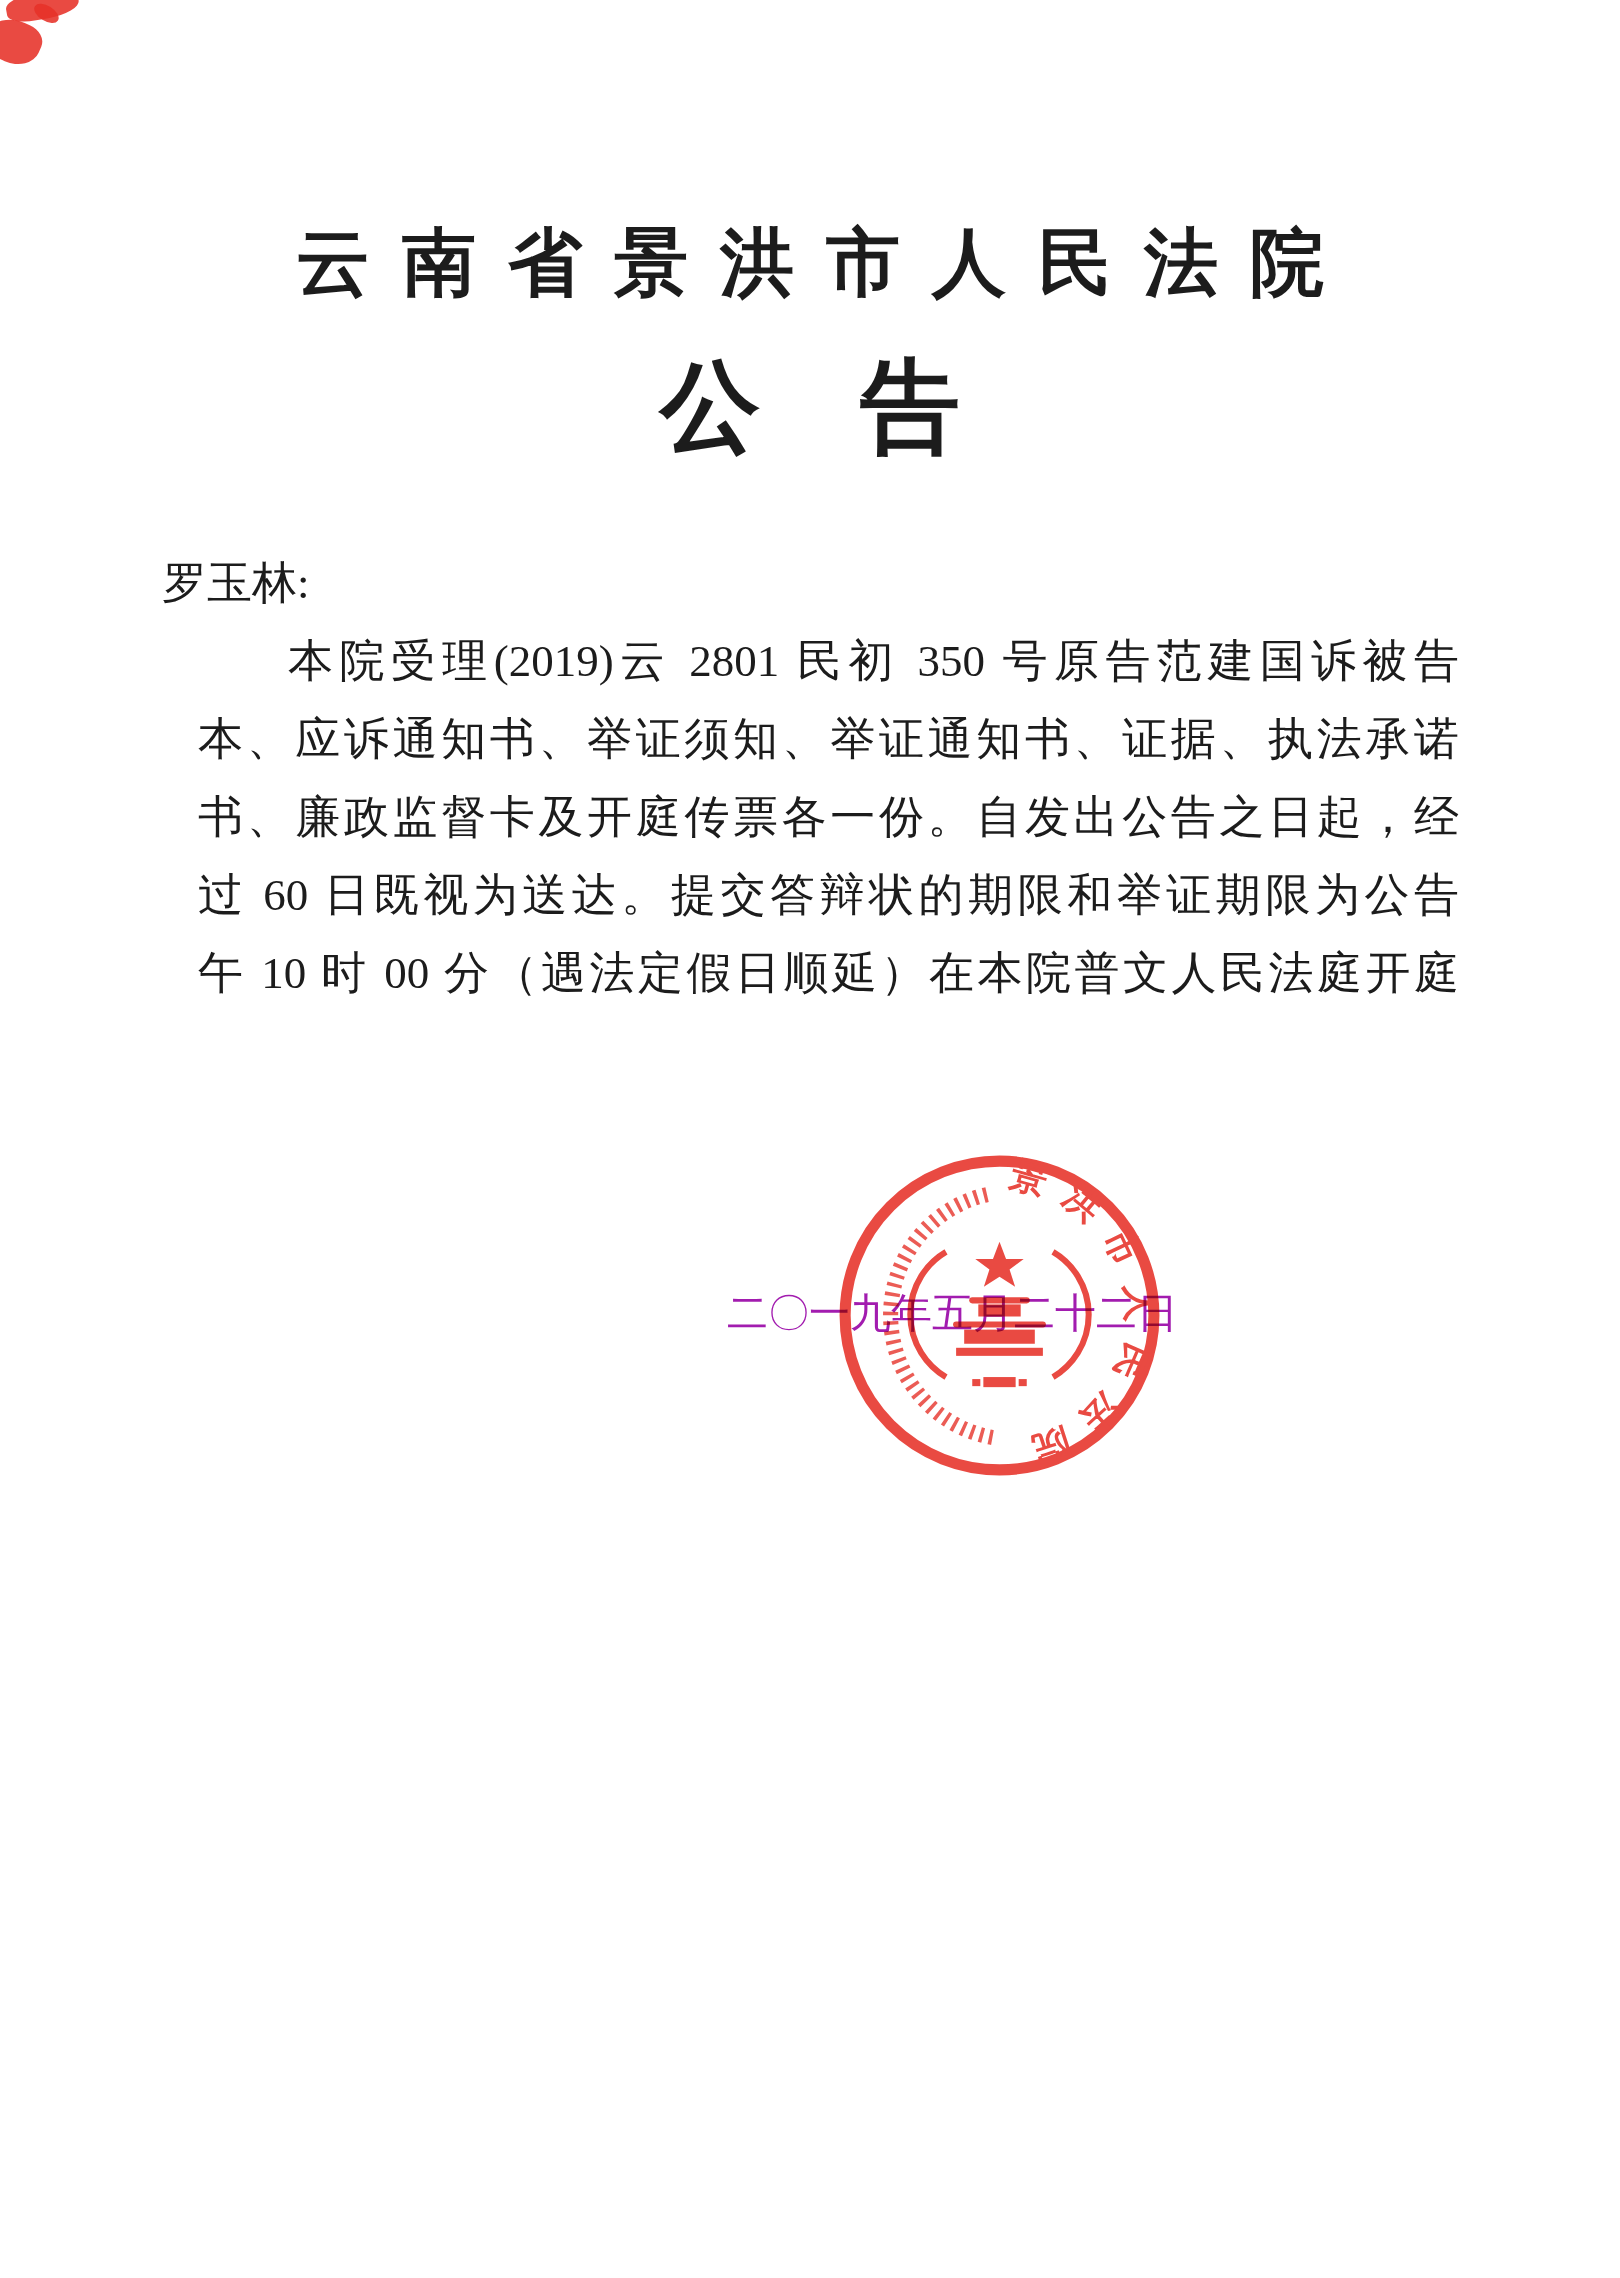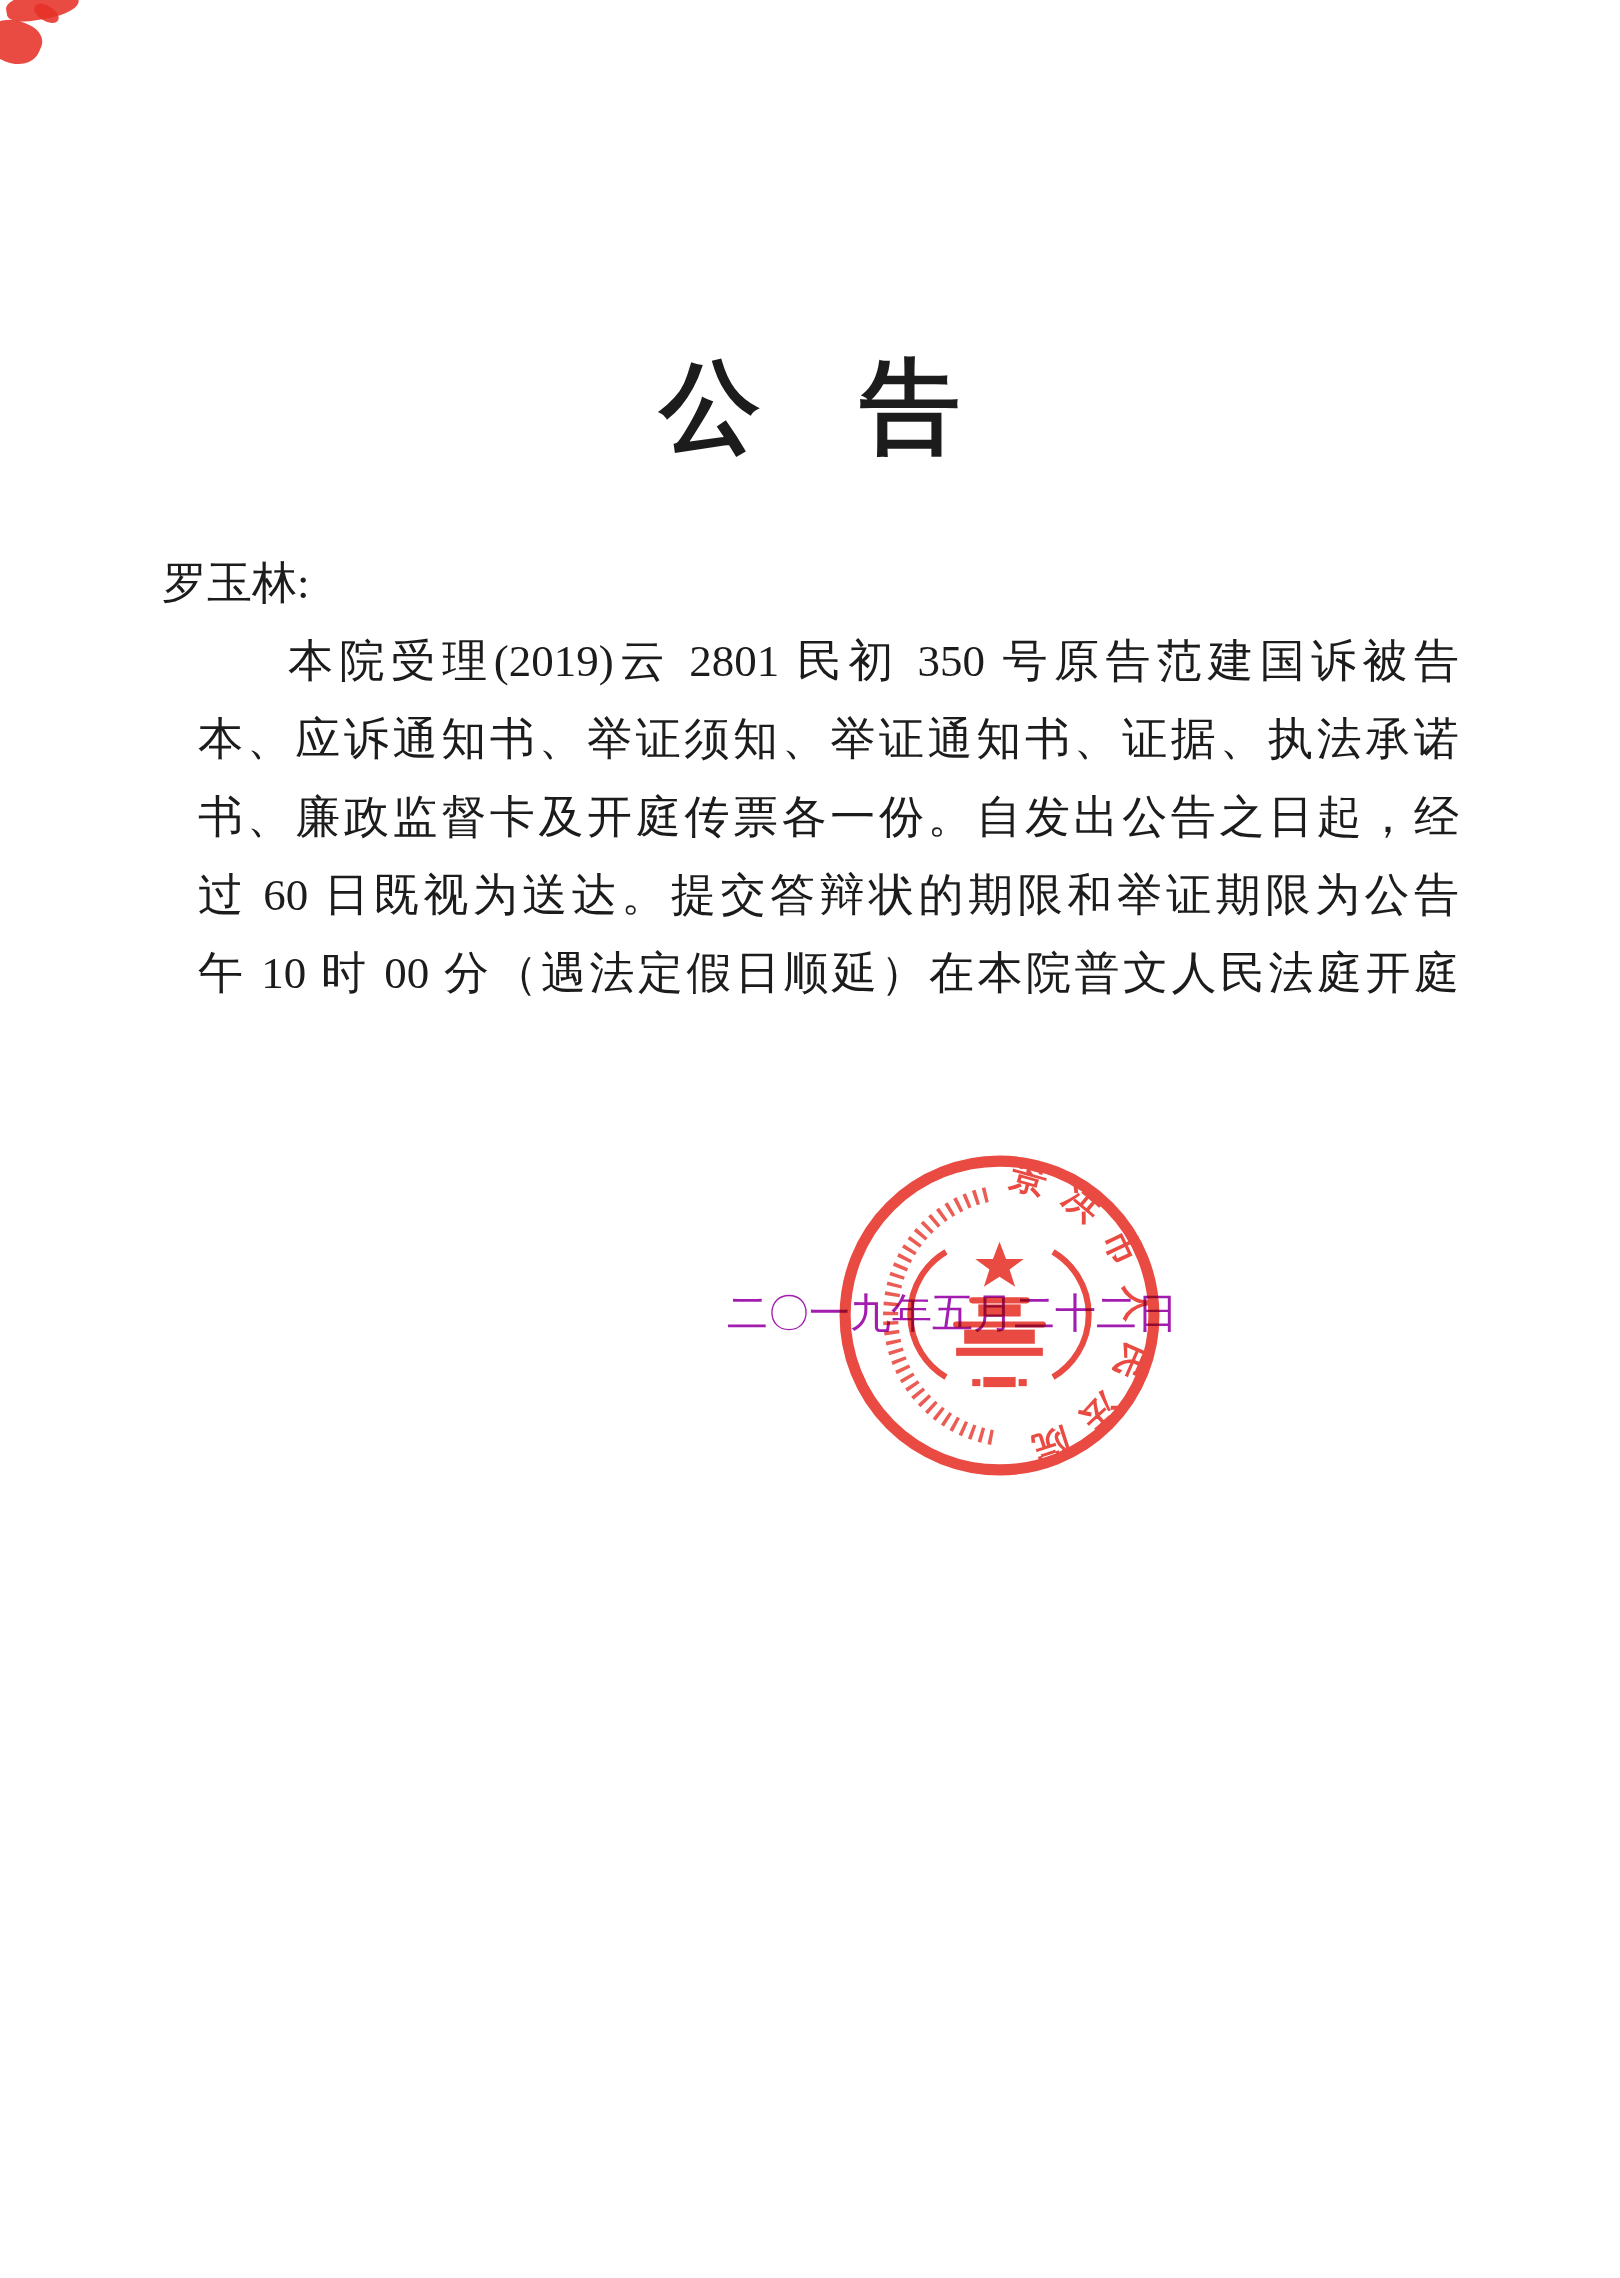--- a/index.html
+++ b/index.html
@@ -55,20 +55,21 @@
 </style>
 </head>
 <body>
 
 <div class="page">
 
   <div class="smudge s1"></div>
   <div class="smudge s2"></div>
   <div class="smudge s3"></div>
 
+  <div class="court-name">云南省景洪市人民法院</div>
 
   <div class="doc-title">公　告</div>
 
   <div class="content">
     <div class="salutation">罗玉林:</div>
     <div id="lines">
         <div class="bline first">本院受理(2019)云 2801 民初 350 号原告范建国诉被告</div>
         <div class="bline">本、应诉通知书、举证须知、举证通知书、证据、执法承诺</div>
         <div class="bline">书、廉政监督卡及开庭传票各一份。自发出公告之日起，经</div>
         <div class="bline">过 60 日既视为送达。提交答辩状的期限和举证期限为公告</div>

